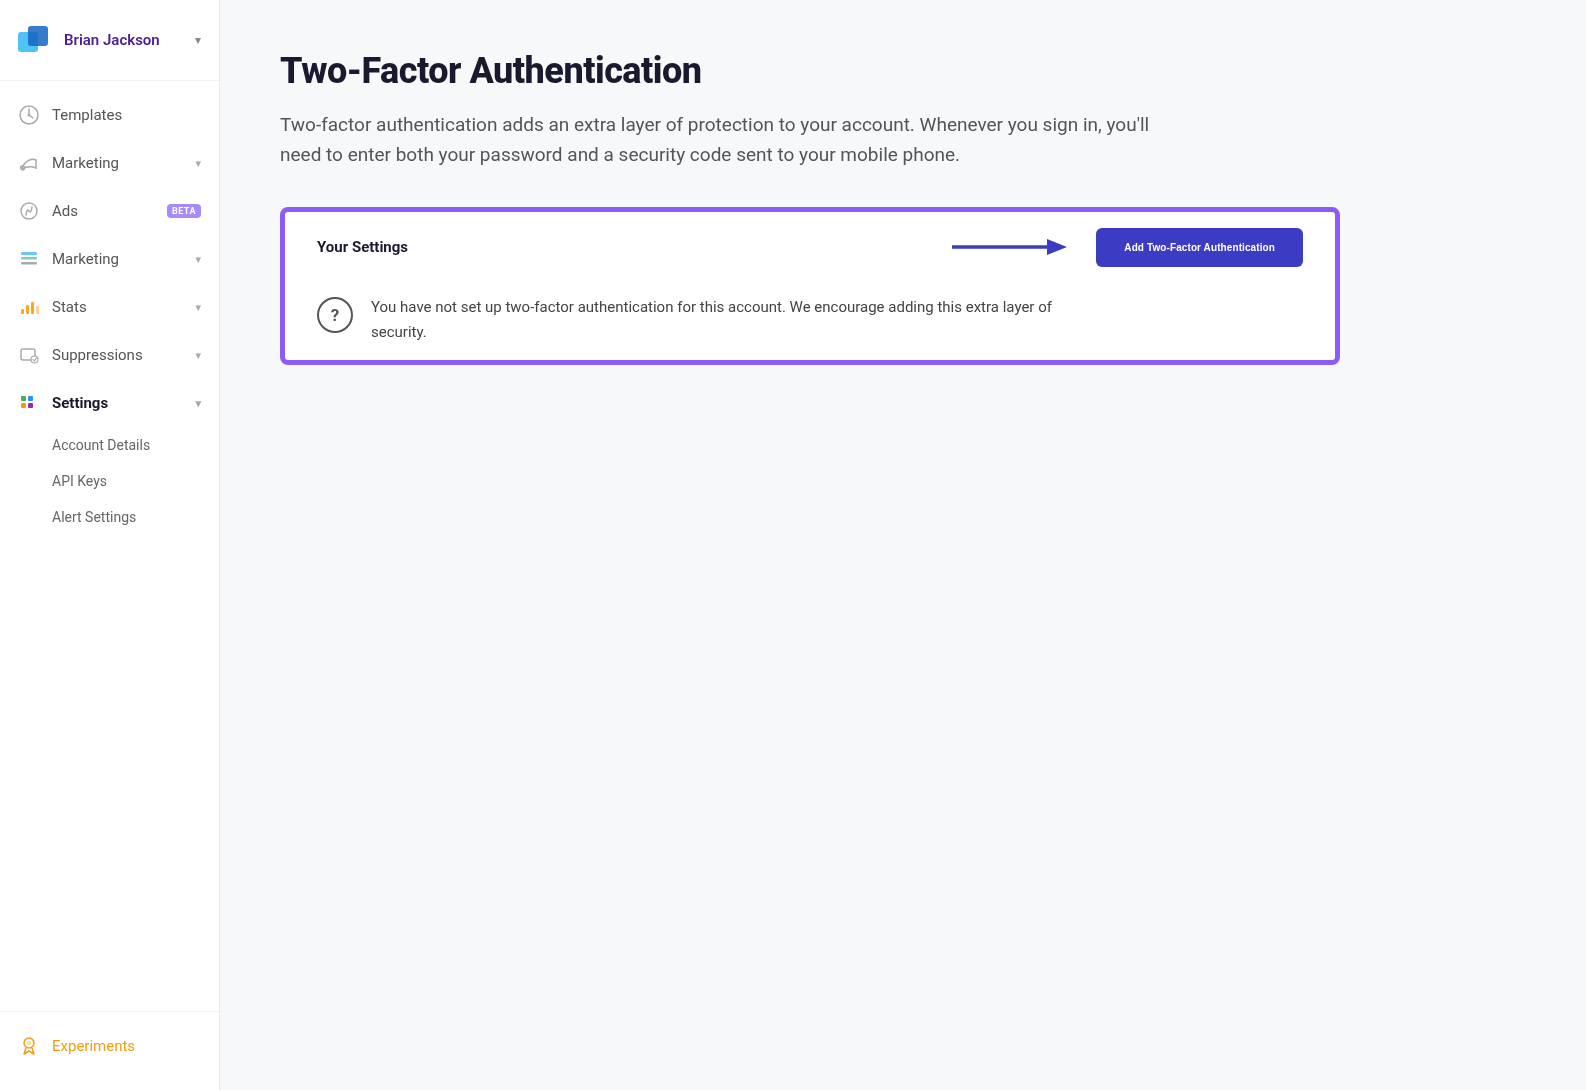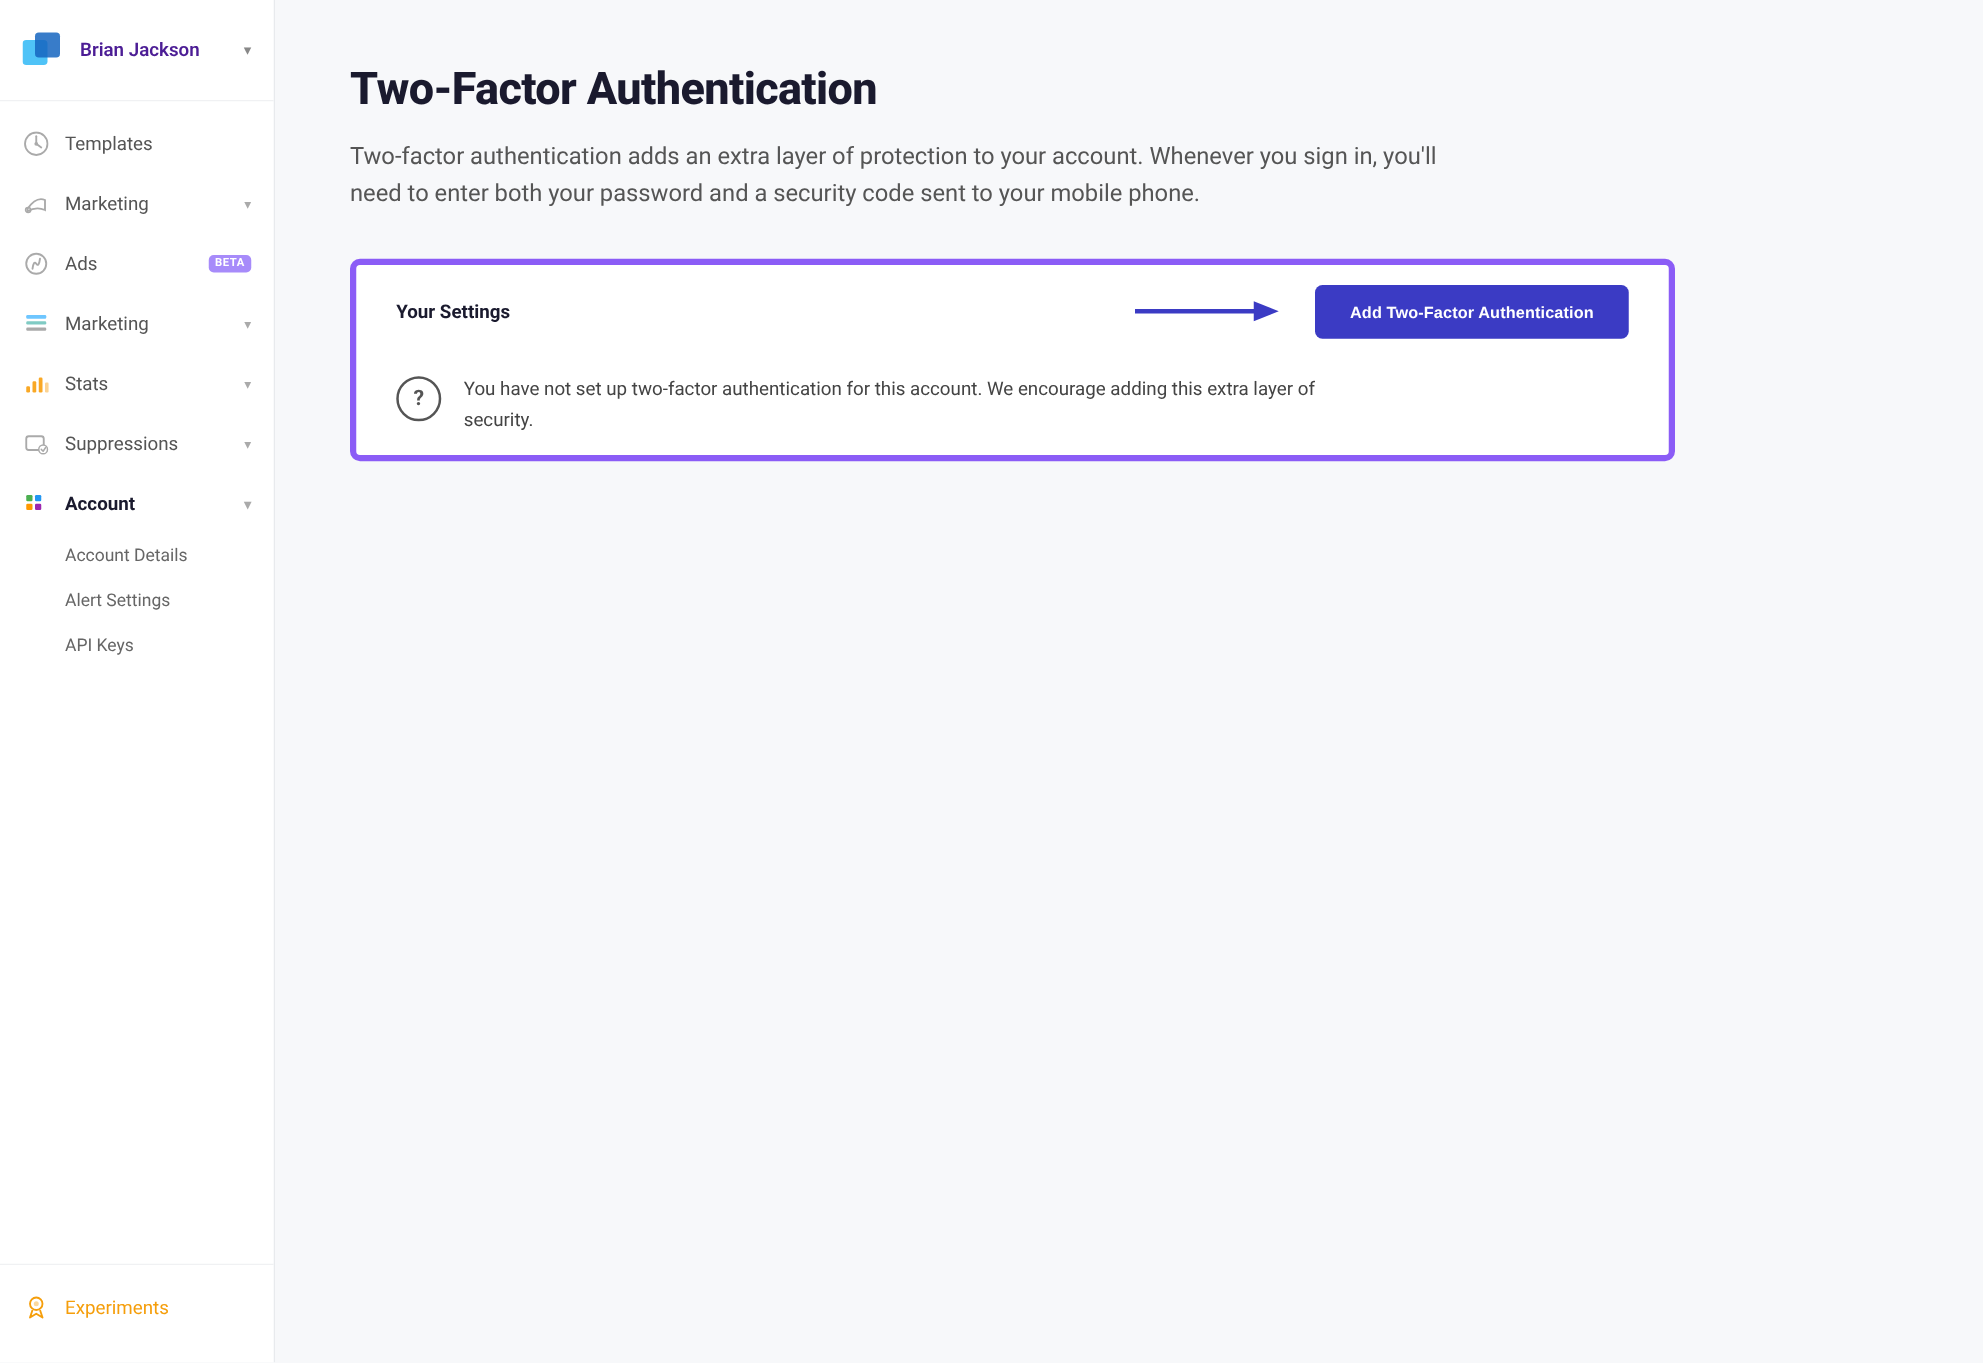--- a/index.html
+++ b/index.html
@@ -187,21 +187,21 @@
       display: flex;
       align-items: center;
     }
 
     .add-2fa-btn {
       background: #3b3bc4;
       color: #fff;
       border: none;
       border-radius: 6px;
       padding: 14px 28px;
-      font-size: 13px;
+      font-size: 10px;
       font-weight: 600;
       cursor: pointer;
       white-space: nowrap;
       letter-spacing: 0.1px;
     }
 
     .settings-card-body {
       display: flex;
       align-items: flex-start;
       gap: 18px;
@@ -322,28 +322,28 @@
 
     <div class="nav-item active">
       <span class="nav-icon">
         <svg width="20" height="20" viewBox="0 0 20 20" fill="none">
           <rect x="2" y="3" width="5" height="5" rx="1" fill="#4caf50"></rect>
           <rect x="9" y="3" width="5" height="5" rx="1" fill="#2196f3"></rect>
           <rect x="2" y="10" width="5" height="5" rx="1" fill="#ff9800"></rect>
           <rect x="9" y="10" width="5" height="5" rx="1" fill="#9c27b0"></rect>
         </svg>
       </span>
-      <span class="nav-label">Account</span>
+      <span class="nav-label">Settings</span>
       <span class="nav-chevron">▾</span>
     </div>
 
     <div class="subnav">
       <div class="subnav-item">Account Details</div>
+      <div class="subnav-item">API Keys</div>
       <div class="subnav-item">Alert Settings</div>
-      <div class="subnav-item">API Keys</div>
     </div>
 
   </nav>
 
   <div class="sidebar-bottom">
     <div class="experiments-item">
       <span class="nav-icon">
         <svg width="22" height="22" viewBox="0 0 22 22" fill="none">
           <circle cx="11" cy="8" r="5" fill="none" stroke="#f59e0b" stroke-width="1.5"></circle>
           <path d="M8 13 L6 19 L11 16 L16 19 L14 13" fill="none" stroke="#f59e0b" stroke-width="1.5" stroke-linejoin="round"></path>

